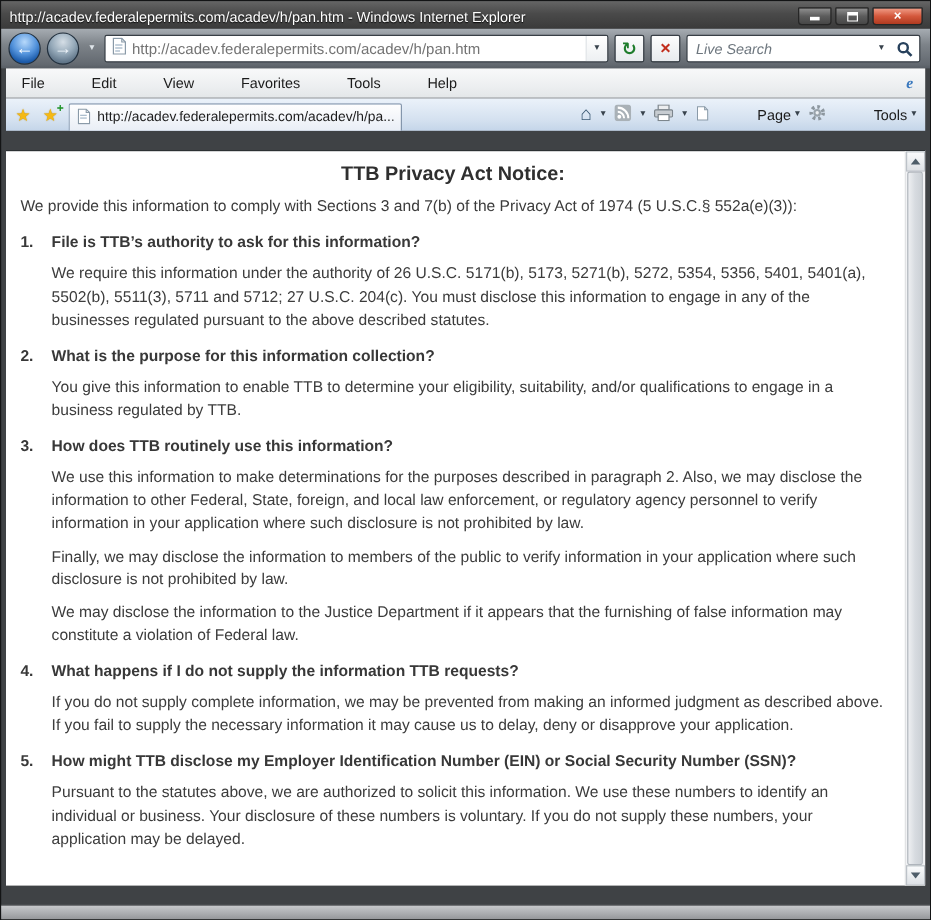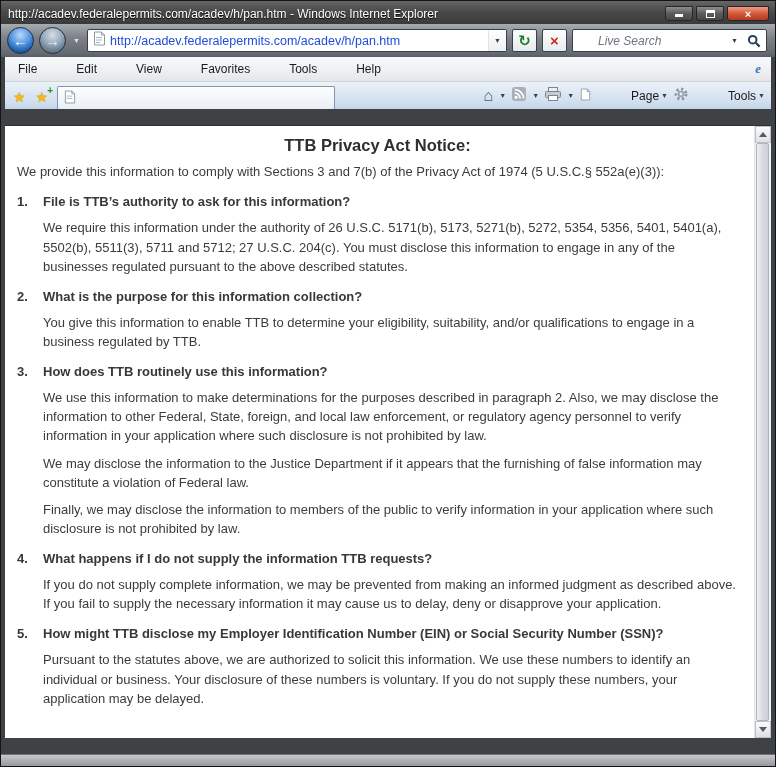--- a/index.html
+++ b/index.html
@@ -21,30 +21,30 @@
   
   .navbar{height:33px;flex:none;display:flex;align-items:center;gap:5px;padding:0 8px 0 6px;
     background:linear-gradient(180deg,#a6acb2,#7d8389 40%,#636970 90%,#575d64);}
   .nav-circle{width:27px;height:27px;flex:none;border-radius:50%;border:1px solid #22303e;
     display:flex;align-items:center;justify-content:center;font-size:15px;font-weight:bold;color:#fff;}
   .nav-circle.back{background:radial-gradient(circle at 50% 28%,#b7d9fb 0%,#5695dd 45%,#1d5cab 75%,#123f7c);}
   .nav-circle.forward{background:radial-gradient(circle at 50% 28%,#d5dee6 0%,#95a9b9 45%,#64798c 75%,#4d6274);color:#eef4f9;}
   .recent-drop{width:11px;color:#dfe5ea;display:flex;justify-content:center;}
   .address-bar{flex:1;height:23px;display:flex;align-items:center;gap:4px;background:#fff;
     border:1px solid #383f46;border-radius:2px;padding-left:5px;overflow:hidden;}
-  .url-input{flex:1;min-width:0;border:0;outline:0;font:12.5px "Liberation Sans",sans-serif;color:#1d4ed8;background:transparent;height:100%;}
+  .url-input{flex:1;min-width:0;border:0;outline:0;font:12.5px "Liberation Sans",sans-serif;color:#737373;background:transparent;height:100%;}
   .addr-drop{width:18px;height:100%;flex:none;display:flex;align-items:center;justify-content:center;
     border-left:1px solid #dfe3e7;background:linear-gradient(#fff,#edf0f2);}
   .caret{font-size:7px;color:#38424c;line-height:1;}
   .sq-btn{width:25px;height:23px;flex:none;display:flex;align-items:center;justify-content:center;
     background:linear-gradient(#fcfdfd,#e8ebee);border:1px solid #383f46;border-radius:2px;}
   .refresh-glyph{color:#1f7d2c;font-size:15px;font-weight:bold;}
   .stop-glyph{color:#c22f1e;font-size:15px;font-weight:bold;}
   .search-box{width:195px;height:23px;flex:none;display:flex;align-items:center;background:#fff;
-    border:1px solid #383f46;border-radius:2px;padding-left:25px;}
+    border:1px solid #383f46;border-radius:2px;padding-left:7px;}
   .search-input{flex:1;min-width:0;border:0;outline:0;font:12px "Liberation Sans",sans-serif;background:transparent;color:#333;height:100%;}
   .search-input::placeholder{color:#6d767e;font-style:italic;}
   .search-drop{width:15px;display:flex;justify-content:center;}
   .magnifier{width:24px;display:flex;align-items:center;justify-content:center;}
 
   
   .menubar{height:25px;flex:none;margin:0 4px;display:flex;align-items:center;
     background:linear-gradient(#f8f9fa,#edeff1 60%,#e4e7e9);border-bottom:1px solid #d2d5d8;
     font-size:12px;color:#1b1b1b;padding:0 4px;gap:21px;}
   .menu-item{padding:4px 9px;cursor:default;}
@@ -178,20 +178,21 @@
 
     <div class="tab">
       <span>
         <svg width="12" height="14" viewBox="0 0 13 15">
             <path d="M1.5 1h7l3 3v10h-10z" fill="#fff" stroke="#8a9aa8"></path>
             <path d="M8.5 1v3h3" fill="none" stroke="#8a9aa8"></path>
             <rect x="3" y="6" width="6" height="1" fill="#9fb4c6"></rect>
             <rect x="3" y="8.5" width="6" height="1" fill="#9fb4c6"></rect>
           </svg>
       </span>
+      <span class="tab-label">http://acadev.federalepermits.com/acadev/h/pa...</span>
     </div>
 
     <div class="tab-right">
       <span class="tool-ico">
           <span class="home-glyph">⌂</span>
         </span>
       <span class="tool-ico">
           <span class="caret">▼</span>
         </span>
 
@@ -267,22 +268,22 @@
         </div>
         <p class="qa-p">You give this information to enable TTB to determine your eligibility, suitability, and/or qualifications to engage in a business regulated by TTB.</p>
       </div>
 
       <div>
         <div class="qa-q">
           <span class="qa-num">3.</span>
           <span>How does TTB routinely use this information?</span>
         </div>
         <p class="qa-p">We use this information to make determinations for the purposes described in paragraph 2.  Also, we may disclose the information to other Federal, State, foreign, and local law enforcement, or regulatory agency personnel to verify information in your application where such disclosure is not prohibited by law.</p>
+        <p class="qa-p">Finally, we may disclose the information to members of the public to verify information in your application where such disclosure is not prohibited by law.</p>
         <p class="qa-p">We may disclose the information to the Justice Department if it appears that the furnishing of false information may constitute a violation of Federal law.</p>
-        <p class="qa-p">Finally, we may disclose the information to members of the public to verify information in your application where such disclosure is not prohibited by law.</p>
       </div>
 
       <div>
         <div class="qa-q">
           <span class="qa-num">4.</span>
           <span>What happens if I do not supply the information TTB requests?</span>
         </div>
         <p class="qa-p">If you do not supply complete information, we may be prevented from making an informed judgment as described above.  If you fail to supply the necessary information it may cause us to delay, deny or disapprove your application.</p>
       </div>
 

